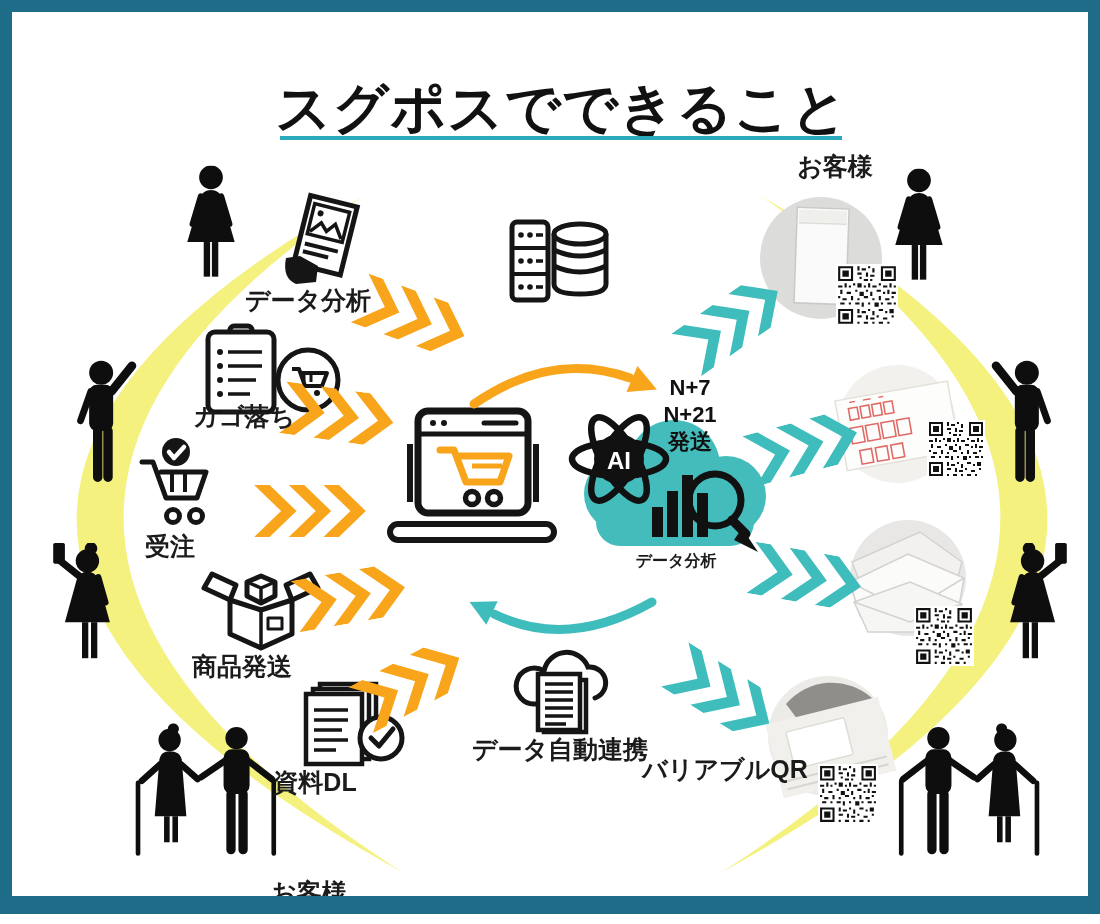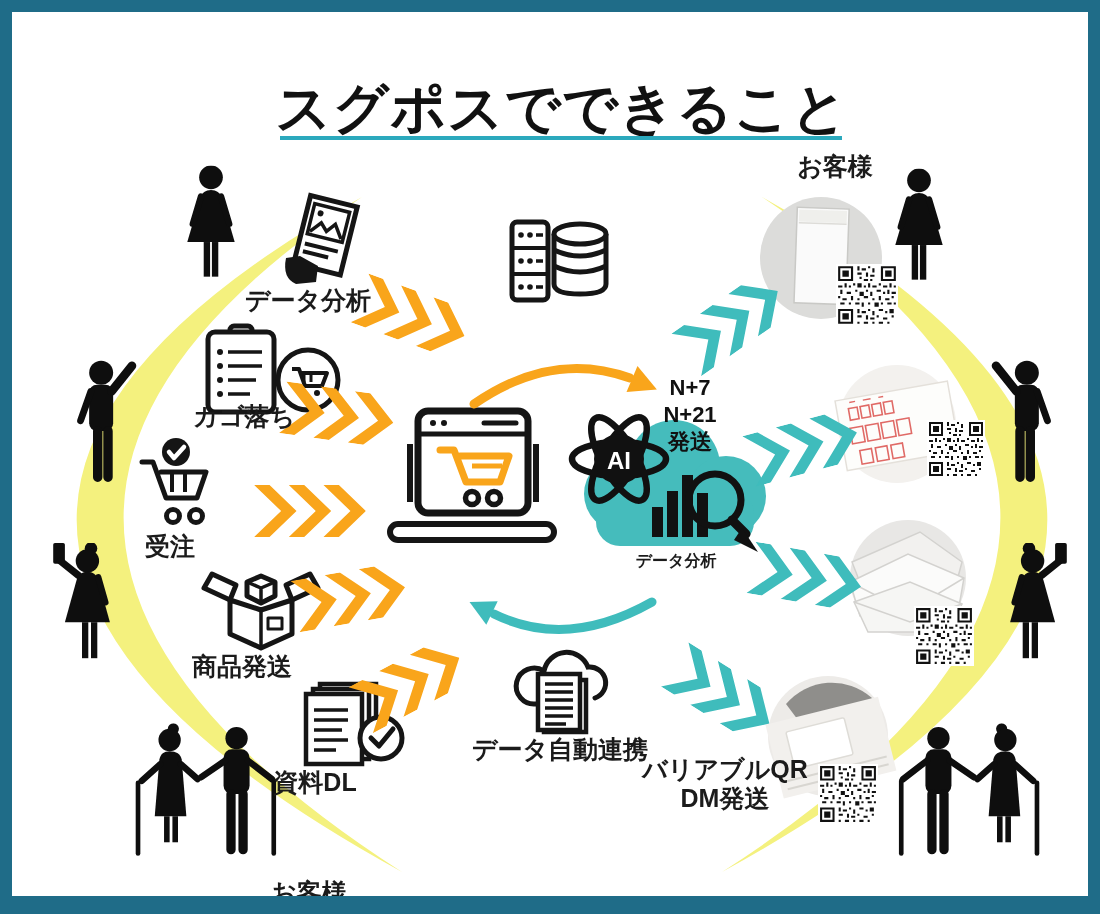--- a/index.html
+++ b/index.html
@@ -376,16 +376,15 @@
 
   <div class="nplus">
     <div>N+7</div>
     <div>N+21</div>
     <div>発送</div>
   </div>
 
   <div class="lbl" style="left:823px;top:140px">お客様</div>
   <div class="lbl" style="left:713px;top:743px">
     <div>バリアブルQR</div>
-    <div>DM発送</div>
   </div>
 
 </div>
 
 </body></html>

